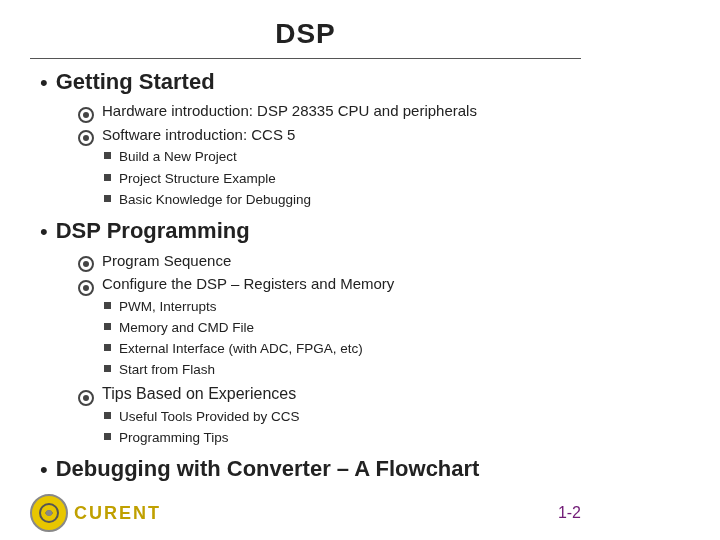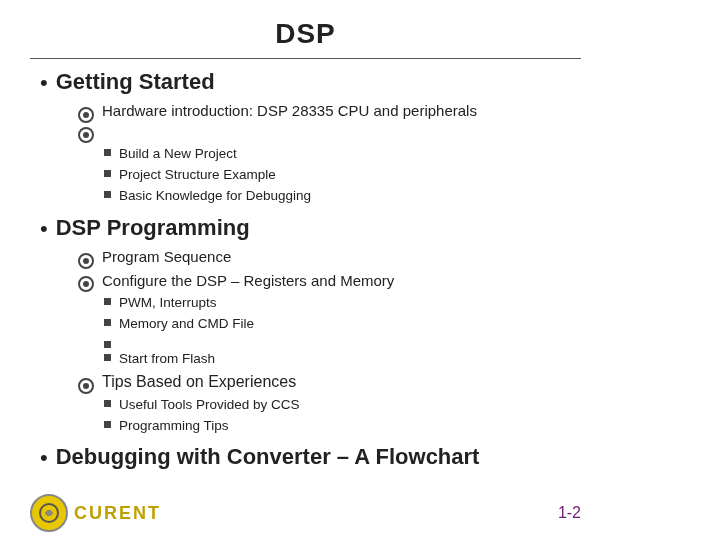--- a/index.html
+++ b/index.html
@@ -193,20 +193,21 @@
     </div>
     <div class="sub-list">
 
       <div class="sub-item">
         <span class="circle-bullet"></span>
         <span class="sub-label">Hardware introduction: DSP 28335 CPU and peripherals</span>
       </div>
 
       <div class="sub-item">
         <span class="circle-bullet"></span>
+        <span class="sub-label">Software introduction: CCS 5</span>
       </div>
 
       <div class="subsub-list">
         <div class="subsub-item">
           <span class="square-bullet"></span>
           <span class="subsub-label">Build a New Project</span>
         </div>
         <div class="subsub-item">
           <span class="square-bullet"></span>
           <span class="subsub-label">Project Structure Example</span>
@@ -238,20 +239,21 @@
         <div class="subsub-item">
           <span class="square-bullet"></span>
           <span class="subsub-label">PWM, Interrupts</span>
         </div>
         <div class="subsub-item">
           <span class="square-bullet"></span>
           <span class="subsub-label">Memory and CMD File</span>
         </div>
         <div class="subsub-item">
           <span class="square-bullet"></span>
+          <span class="subsub-label">External Interface (with ADC, FPGA, etc)</span>
         </div>
         <div class="subsub-item">
           <span class="square-bullet"></span>
           <span class="subsub-label">Start from Flash</span>
         </div>
       </div>
 
       <div class="sub-item">
         <span class="circle-bullet"></span>
         <span class="tips-label">Tips Based on Experiences</span>

